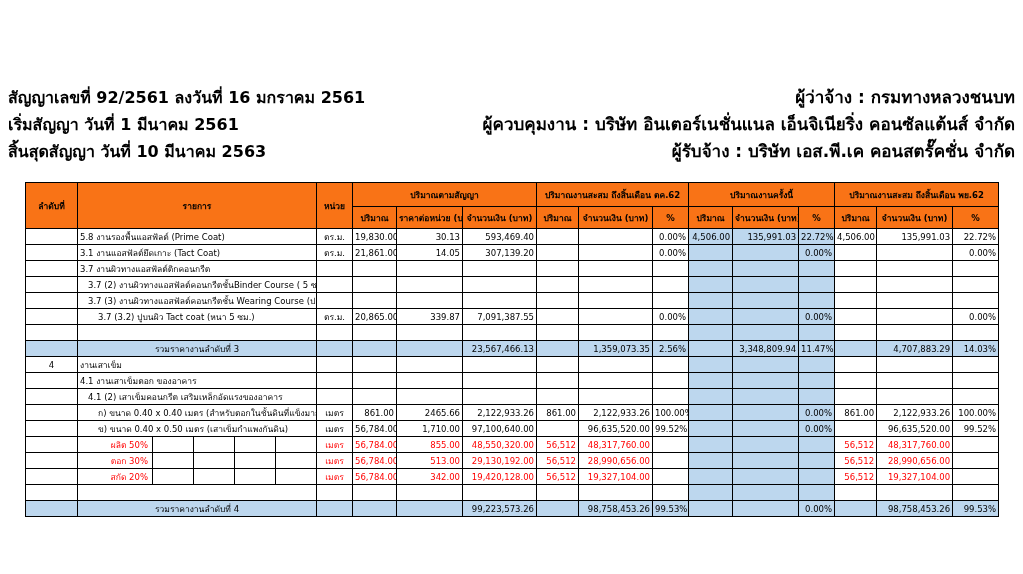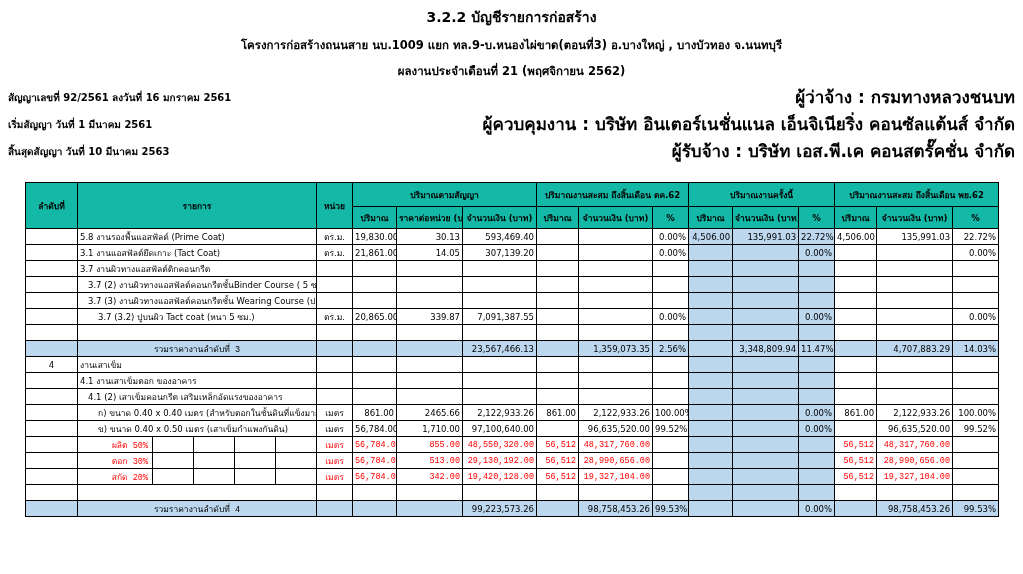--- a/index.html
+++ b/index.html
@@ -2,62 +2,57 @@
 <html><head>
 <meta charset="utf-8">
 <style>
   html,body{margin:0;padding:0;background:#fff;}
   .page{position:relative;width:1023px;height:574px;background:#ffffff;
         font-family:"DejaVu Sans","Liberation Sans",sans-serif;color:#000;overflow:hidden;}
   .hdr{position:absolute;left:0;top:6px;width:100%;text-align:center;font-weight:bold;}
   .hdr .title{font-size:14px;margin-bottom:8px;}
   .hdr .sub1{font-size:11.5px;margin-bottom:8px;}
   .hdr .sub2{font-size:11.5px;}
-  .info-left{position:absolute;left:8px;top:84px;font-weight:bold;font-size:10px;}
+  .info-left{position:absolute;left:8px;top:84px;font-weight:bold;font-size:16px;}
   .info-left div{height:27px;line-height:27px;}
   .info-right{position:absolute;right:8px;top:84px;font-weight:bold;font-size:17px;text-align:right;}
   .info-right div{height:27px;line-height:27px;}
 
   table.boq{position:absolute;left:25px;top:182px;width:973px;border-collapse:collapse;
             table-layout:fixed;font-size:8.5px;}
   table.boq th,table.boq td{border:1px solid #000;padding:0 2px;overflow:hidden;
             white-space:nowrap;vertical-align:middle;}
-  table.boq thead th{background:#14b8a6;font-weight:bold;text-align:center;font-size:8.5px;}
+  table.boq thead th{background:#f97316;font-weight:bold;text-align:center;font-size:8.5px;}
   table.boq thead tr.grp th{height:23px;}
   table.boq thead tr.sub th{height:21px;}
   table.boq tbody td{height:15px;}
   tr.item td, tr.group td, tr.section td, tr.red td, tr.empty td{background:#fff;}
   tr.item td.band, tr.group td.band, tr.section td.band, tr.red td.band, tr.empty td.band{background:#bdd7ee;}
   tr.summary td{background:#bdd7ee;height:18px;}
   tr.empty td{height:19px;}
   tr.tallempty td{height:22px;}
   tr.tall td{height:17px;}
   td.ctr{text-align:center;}
   td.num{text-align:right;}
   td.label{text-align:left;}
-  tr.summary td.label{text-align:center;font-family:Liberation Mono, monospace;}
-  tr.red td{color:#ff0000;font-family:Liberation Mono, monospace;}
+  tr.summary td.label{text-align:center;}
+  tr.red td{color:#ff0000;}
   tr.red td.label{padding:0;}
   .redwrap{display:flex;height:100%;align-items:center;}
   .rlabel{flex:0 0 70px;text-align:right;padding-right:4px;border-right:1px solid #000;
           height:100%;display:flex;align-items:center;justify-content:flex-end;}
   .rbox{flex:0 0 40px;border-right:1px solid #000;height:100%;}
   .ind1{padding-left:10px !important;}
   .ind2{padding-left:20px !important;}
 </style>
 </head>
 <body>
 
 <div class="page">
 
-  <div class="hdr">
-    <div class="title">3.2.2 บัญชีรายการก่อสร้าง</div>
-    <div class="sub1">โครงการก่อสร้างถนนสาย นบ.1009 แยก ทล.9-บ.หนองไผ่ขาด(ตอนที่3)  อ.บางใหญ่ , บางบัวทอง จ.นนทบุรี</div>
-    <div class="sub2">ผลงานประจำเดือนที่ 21 (พฤศจิกายน 2562)</div>
-  </div>
 
   <div class="info-left">
     <div>สัญญาเลขที่ 92/2561 ลงวันที่ 16 มกราคม 2561</div>
     <div>เริ่มสัญญา  วันที่ 1 มีนาคม 2561</div>
     <div>สิ้นสุดสัญญา  วันที่ 10 มีนาคม 2563</div>
   </div>
 
   <div class="info-right">
     <div>ผู้ว่าจ้าง : กรมทางหลวงชนบท</div>
     <div>ผู้ควบคุมงาน : บริษัท อินเตอร์เนชั่นแนล เอ็นจิเนียริ่ง คอนซัลแต้นส์ จำกัด</div>

